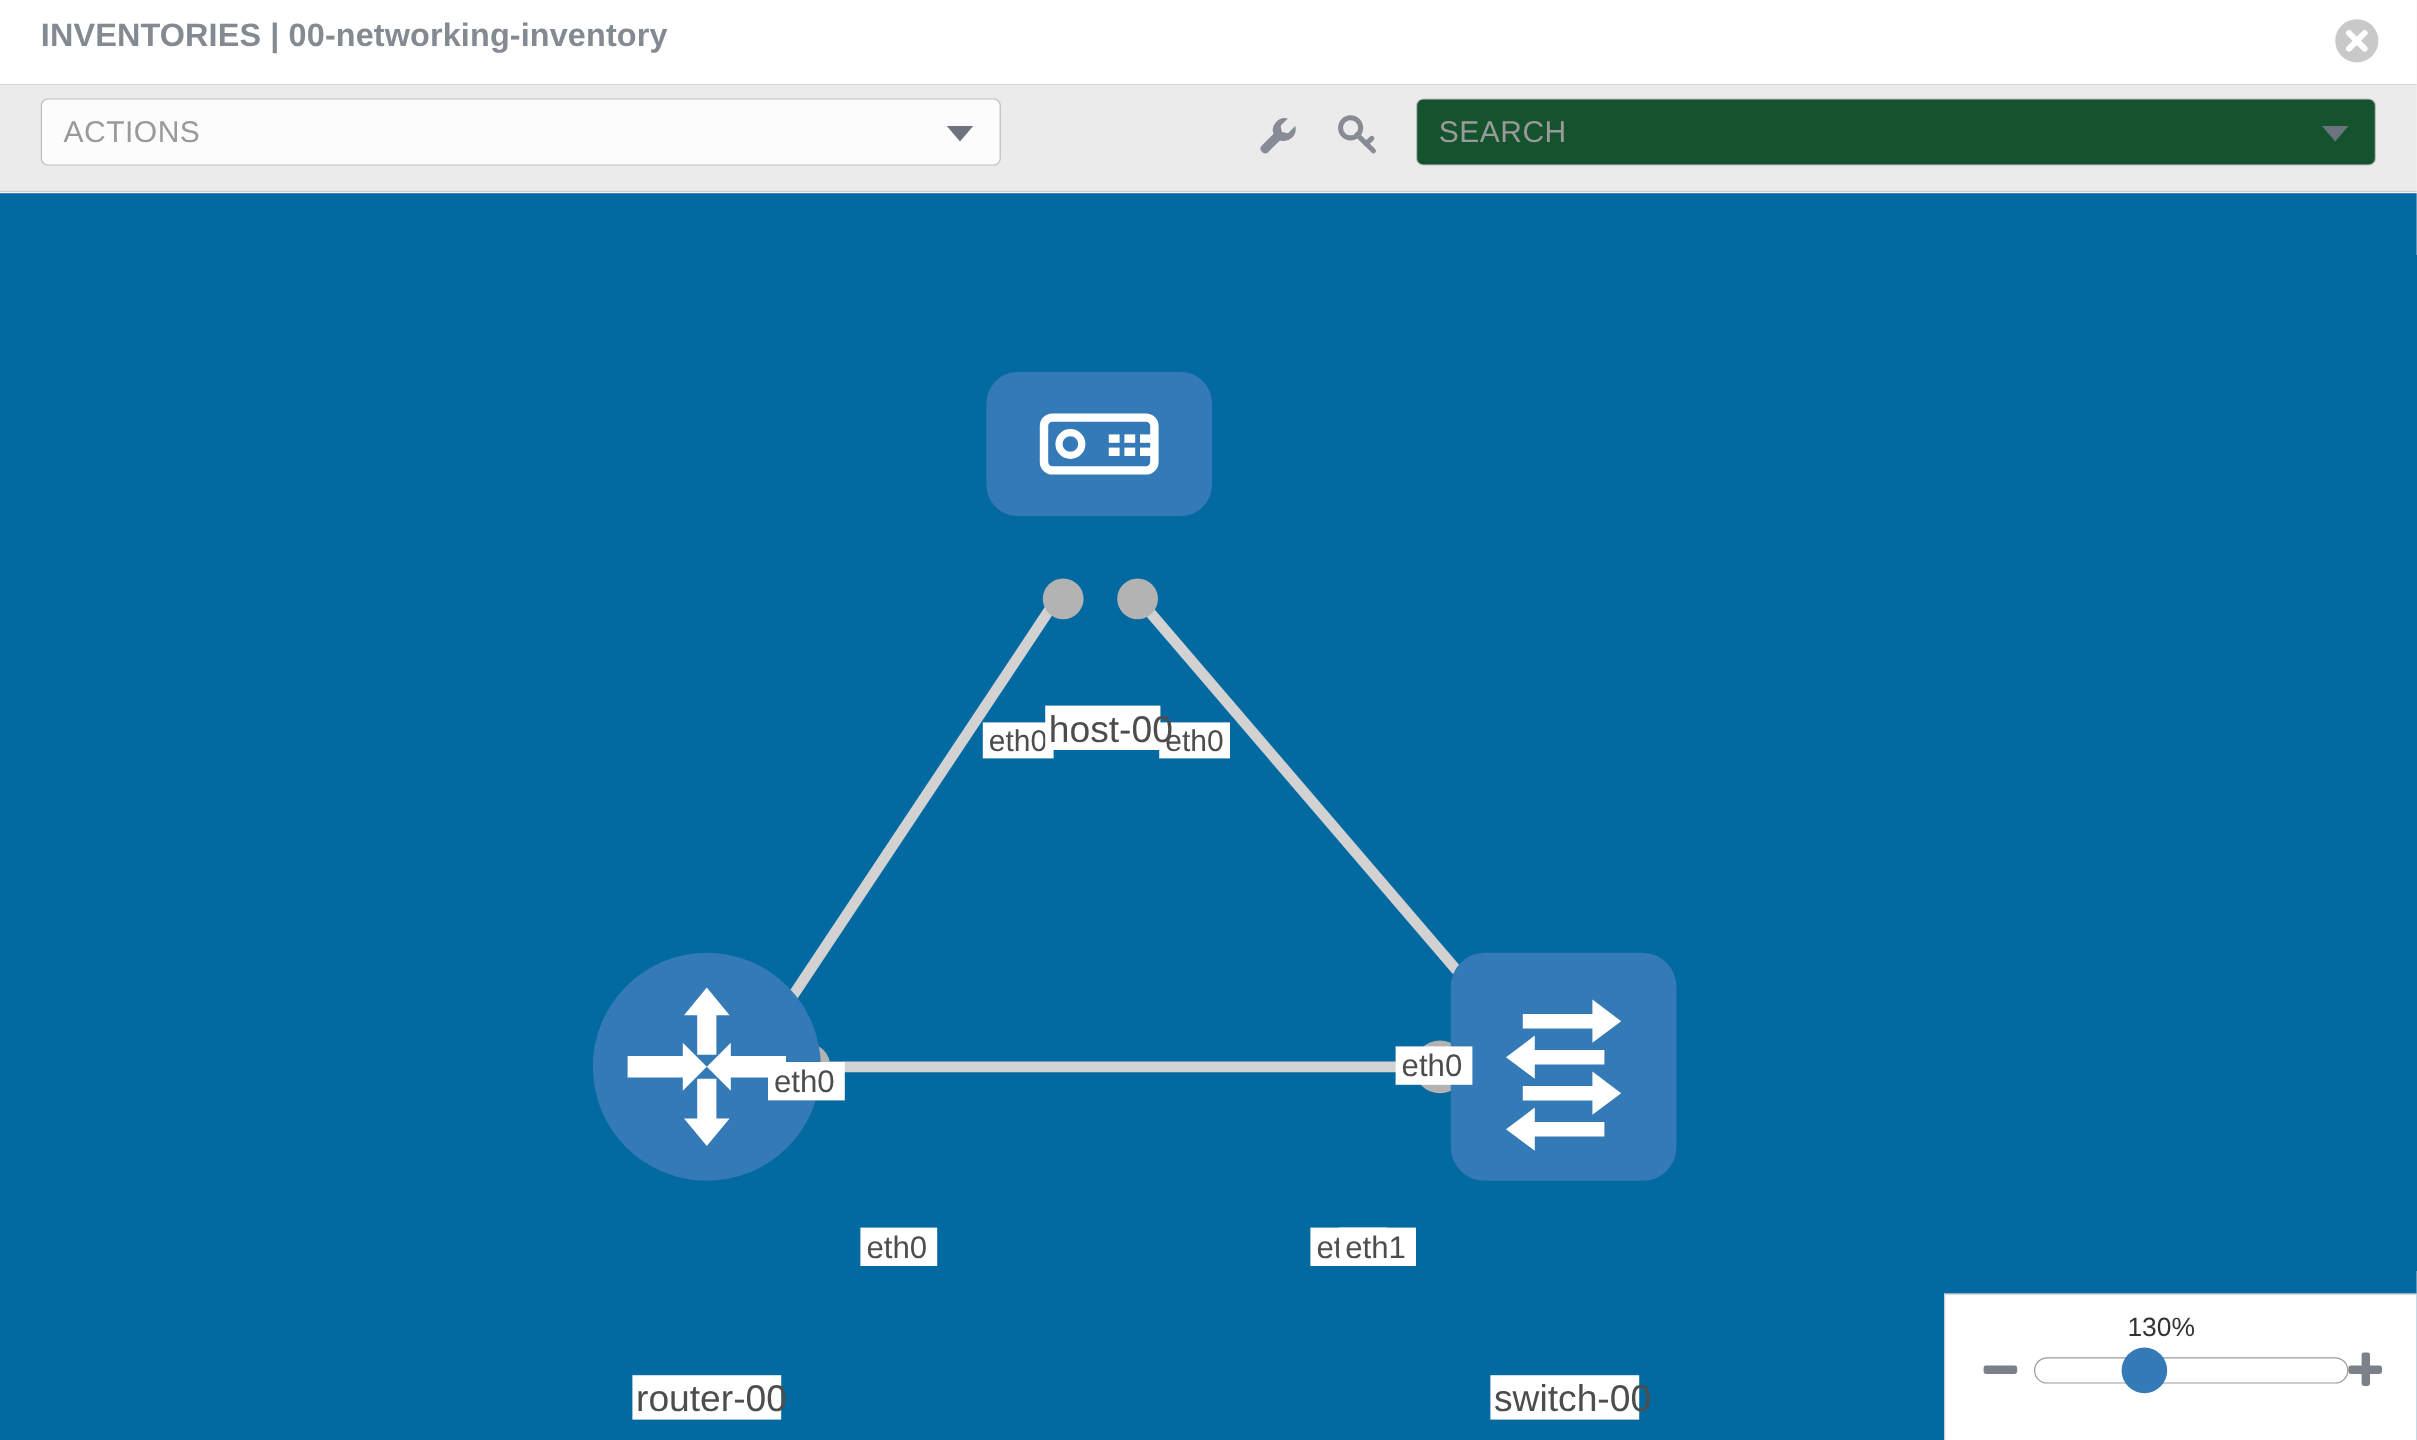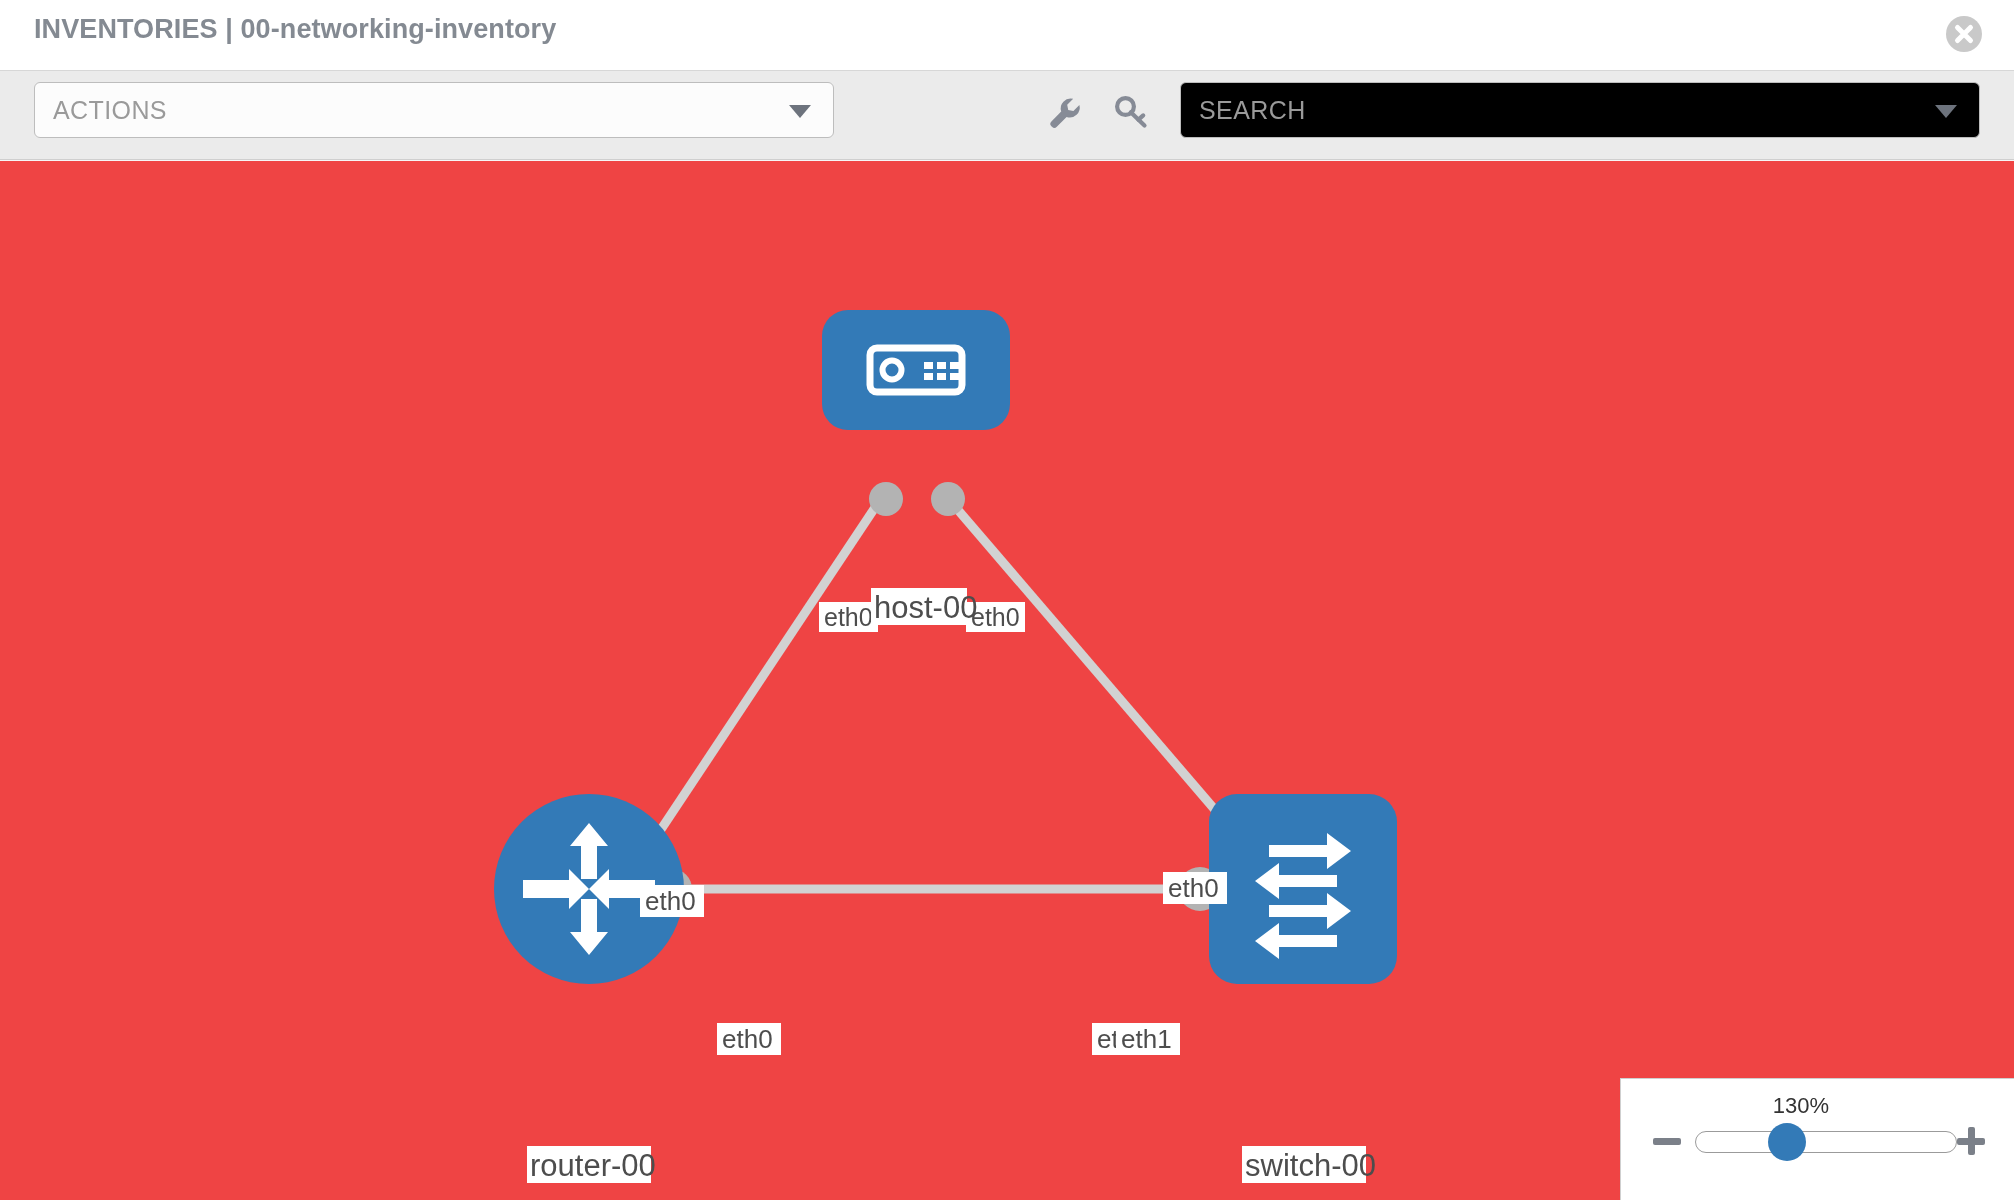--- a/index.html
+++ b/index.html
@@ -89,40 +89,40 @@
     cursor: pointer;
   }
   .tool-icon.wrench { left: 1043px; }
   .tool-icon.key    { left: 1110px; }
 
   .search-select {
     position: absolute;
     left: 1180px; top: 82px;
     width: 800px;
     height: 56px;
-    background: #000000;
+    background: #14532d;
     border: 1px solid #bdbdbd;
     border-radius: 6px;
     cursor: text;
   }
   .search-select .lbl {
     position: absolute;
     left: 18px; top: 13px;
     font-size: 25px;
     color: #9a9a9a;
     letter-spacing: 0.4px;
   }
 
   
   .canvas {
     position: absolute;
     left: 0; top: 161px;
     width: 2014px;
     height: 1039px;
-    background: #ef4444;
+    background: #0369a1;
     overflow: hidden;
   }
   .canvas svg { position: absolute; left: 0; top: 0; }
 
   
   .zoom-panel {
     position: absolute;
     left: 1620px; top: 1078px;
     width: 394px;
     height: 122px;

